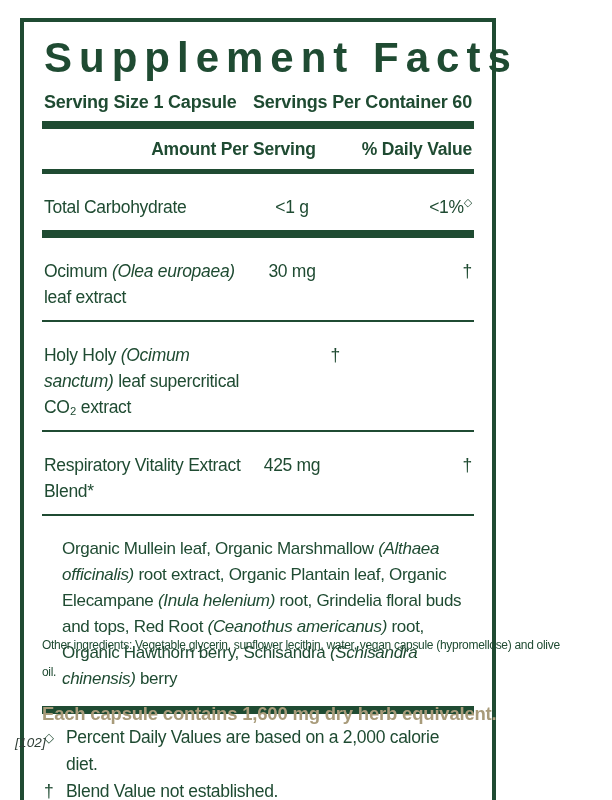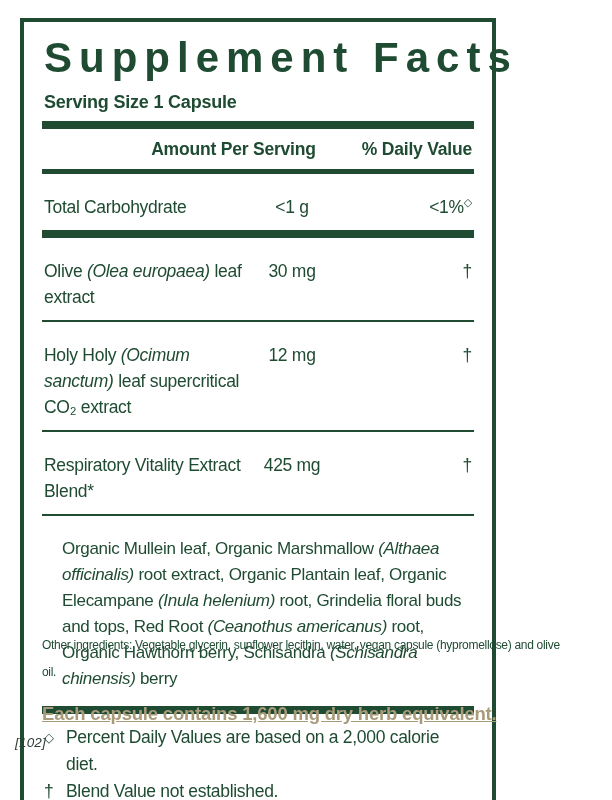--- a/index.html
+++ b/index.html
@@ -104,21 +104,20 @@
     letter-spacing: -0.3px;
     line-height: 27px;
     color: var(--green);
   }
   .equiv {
     margin-top: 17px;
     font-size: 18.5px;
     font-weight: 700;
     letter-spacing: -0.2px;
     color: var(--tan);
-    text-decoration: underline;
   }
   .code {
     margin-top: 10px;
     margin-left: -27px;
     font-size: 13.5px;
     letter-spacing: 0.2px;
     color: var(--code);
     font-style: italic;
   }
 </style>
@@ -126,50 +125,50 @@
 <body>
 
 <div class="page">
 
   <div class="panel">
 
     <div class="title">Supplement Facts</div>
 
     <div class="serving-row">
       <span>Serving Size 1 Capsule</span>
+      <span>Servings Per Container 60</span>
     </div>
 
     <div class="bar thick"></div>
 
     <div class="head-row">
       <span class="head-amount">Amount Per Serving</span>
       <span>% Daily Value</span>
     </div>
 
     <div class="bar medium"></div>
 
     <div class="row">
       <span class="name"><span>Total Carbohydrate</span><span class="it"></span><span></span></span>
       <span class="amount">&lt;1 g</span>
       <span class="dv"><span>&lt;1%</span><span class="sup">◇</span></span>
     </div>
 
     <div class="bar thick"></div>
 
     <div class="row">
-      <span class="name"><span>Olive </span><span class="it">(Olea europaea)</span><span> leaf extract</span></span>
+      <span class="name"><span>Ocimum </span><span class="it">(Olea europaea)</span><span> leaf extract</span></span>
       <span class="amount">30 mg</span>
       <span class="dv"><span>†</span></span>
     </div>
 
     <hr class="rule">
 
     <div class="row">
       <span class="name"><span>Holy Holy </span><span class="it">(Ocimum sanctum)</span><span> leaf supercritical CO₂ extract</span></span>
-      <span class="amount">12 mg</span>
       <span class="dv"><span>†</span></span>
     </div>
 
     <hr class="rule">
 
     <div class="row">
       <span class="name"><span>Respiratory Vitality Extract Blend*</span><span class="it"></span><span></span></span>
       <span class="amount">425 mg</span>
       <span class="dv"><span>†</span></span>
     </div>

